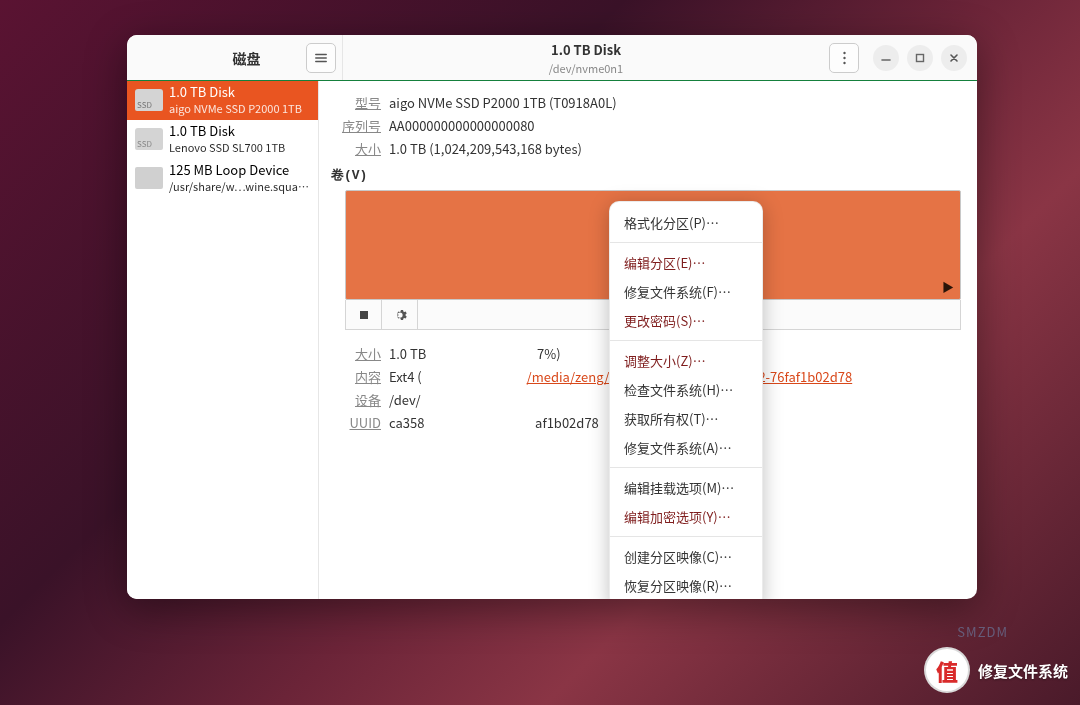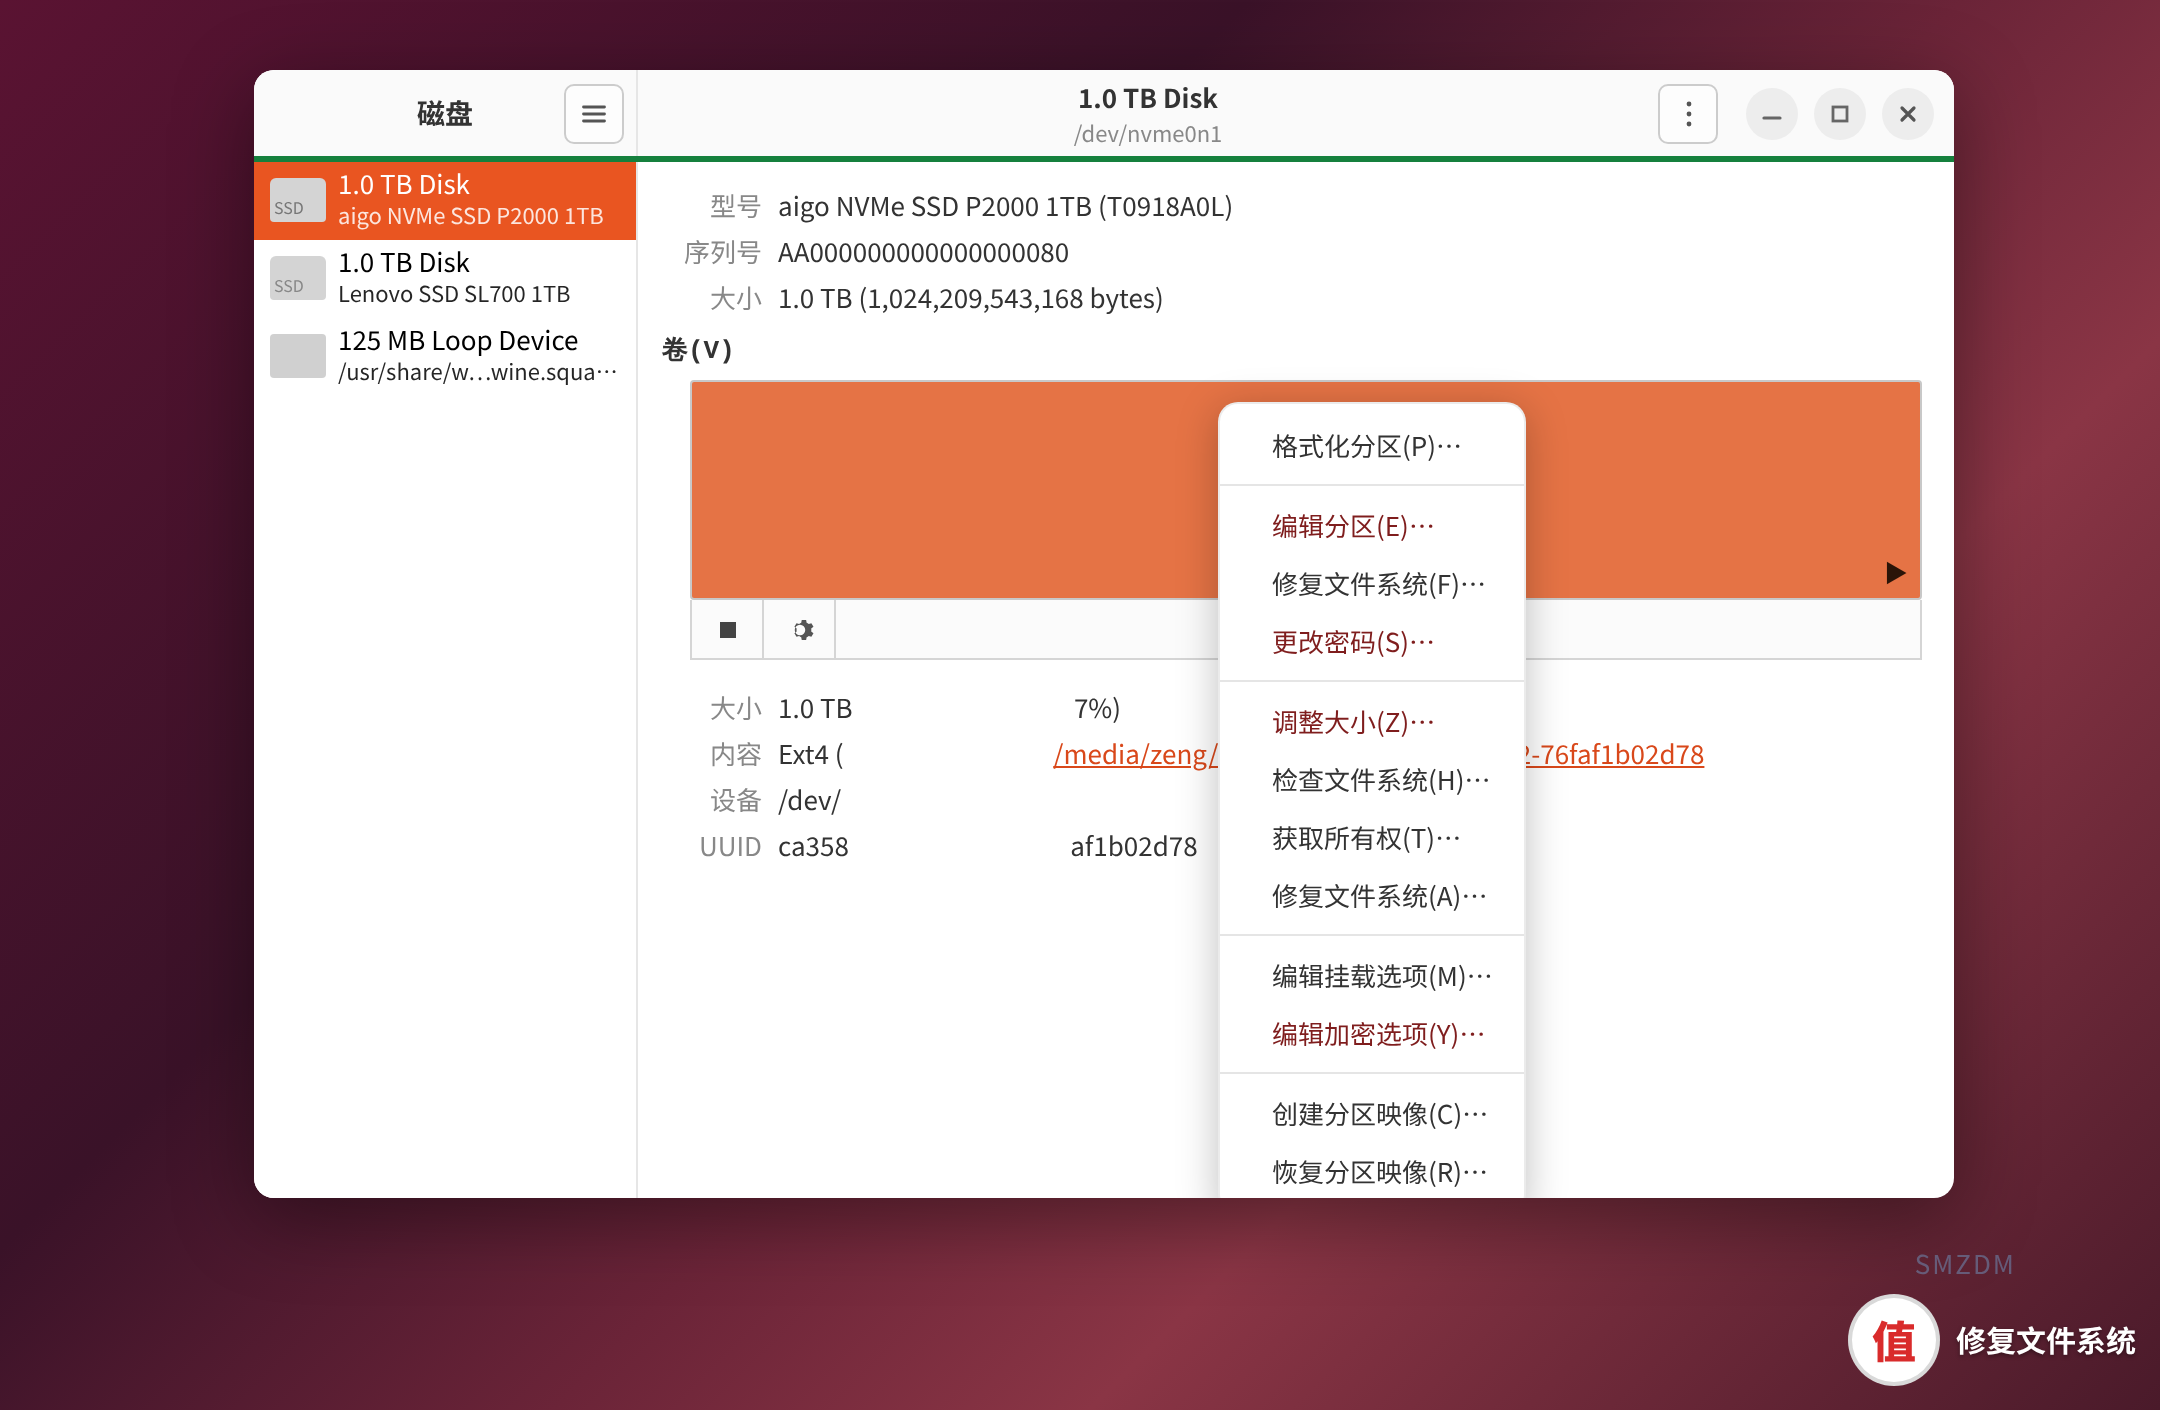--- a/index.html
+++ b/index.html
@@ -6,21 +6,21 @@
 body {
   width: 1080px; height: 705px;
   background: linear-gradient(135deg, #5a1332 0%, #3a1228 35%, #6b2438 55%, #8a3545 70%, #4a1a2a 100%);
   overflow: hidden; position: relative;
 }
 .window {
   position: absolute; left: 127px; top: 35px; width: 850px; height: 564px;
   background: #fff; border-radius: 10px; box-shadow: 0 10px 40px rgba(0,0,0,.4);
   display: flex; flex-direction: column; overflow: hidden;
 }
-.titlebar { display: flex; height: 46px; background: #fafafa; border-bottom: 3px solid #15803d; }
+.titlebar { display: flex; height: 46px; background: #fafafa; border-bottom: 1px solid #15803d; padding-left: 24px; }
 .titlebar-left { width: 192px; display: flex; align-items: center; justify-content: center; gap: 8px; border-right: 1px solid #e6e6e6; position: relative; }
 .titlebar-left-title { font-size: 14px; font-weight: 600; color: #333; }
 .hamburger-btn { width: 30px; height: 30px; border-radius: 5px; border: 1px solid #ccc; background: #fdfdfd; display: flex; align-items: center; justify-content: center; cursor: pointer; position: absolute; right: 6px; }
 .hamburger-btn svg { width: 14px; height: 14px; }
 .titlebar-center { flex: 1; display: flex; flex-direction: column; align-items: center; justify-content: center; }
 .titlebar-title { font-size: 13px; font-weight: 700; color: #333; }
 .titlebar-subtitle { font-size: 11px; color: #888; margin-top: 1px; }
 .titlebar-right { display: flex; align-items: center; gap: 8px; padding-right: 10px; }
 .tbtn { width: 26px; height: 26px; border-radius: 50%; background: #ededed; display: flex; align-items: center; justify-content: center; cursor: pointer; font-size: 11px; color: #555; }
 .tbtn-square { border-radius: 5px; border: 1px solid #ccc; background: #fdfdfd; width: 30px; height: 30px; margin-right: 6px; }
@@ -31,21 +31,21 @@
 .dev-item.active { background: #e95521; color: #fff; }
 .dev-icon { width: 28px; height: 22px; background: #d4d4d4; border-radius: 3px 3px 2px 2px; position: relative; font-size: 8px; color: #888; display: flex; align-items: flex-end; justify-content: flex-start; padding: 1px 2px; flex-shrink: 0; }
 .dev-item.active .dev-icon { color: #777; }
 .dev-icon.loop { background: #d0d0d0; border-radius: 2px; }
 .dev-text { overflow: hidden; flex: 1; }
 .dev-name { font-size: 13px; line-height: 1.15; white-space: nowrap; }
 .dev-sub { font-size: 11px; opacity: .85; white-space: nowrap; overflow: hidden; text-overflow: ellipsis; }
 
 .main { flex: 1; padding: 12px 16px 16px 12px; position: relative; font-size: 13px; color: #333; }
 .props { display: grid; grid-template-columns: 50px 1fr; column-gap: 8px; row-gap: 4px; margin-bottom: 8px; }
-.prop-label { text-align: right; color: #888; font-size: 13px; }
+.prop-label { text-align: right; color: #888; font-size: 13px; text-decoration: underline; }
 .prop-value { color: #333; }
 .vol-header { font-weight: 700; font-size: 13px; margin: 6px 0 6px 0; font-family: Liberation Mono, monospace; }
 
 .volume-box { margin-left: 14px; border: 1px solid #c8c8c8; border-radius: 2px; height: 110px; background: #e57345; display: flex; flex-direction: column; align-items: center; justify-content: center; position: relative; color: #3a1a0e; }
 .vol-fs-label { font-size: 11px; }
 .vol-fs-size { font-size: 11px; margin-top: 2px; }
 .vol-play { position: absolute; right: 6px; bottom: 4px; font-size: 12px; color: #2a1408; }
 
 .vol-toolbar { margin-left: 14px; height: 30px; background: #fbfbfb; border: 1px solid #d5d5d5; border-top: none; display: flex; align-items: center; }
 .vt-btn { width: 36px; height: 100%; display: flex; align-items: center; justify-content: center; border-right: 1px solid #d5d5d5; cursor: pointer; color: #444; }
@@ -53,21 +53,21 @@
 
 .vprops { display: grid; grid-template-columns: 50px 1fr; column-gap: 8px; row-gap: 4px; margin-top: 14px; }
 .mount-link { color: #d9481a; text-decoration: underline; cursor: pointer; }
 
 .context-menu {
   position: absolute; left: 290px; top: 120px; width: 154px;
   background: #fff; border-radius: 10px; box-shadow: 0 4px 20px rgba(0,0,0,.25);
   padding: 6px 0; font-size: 13px; color: #333; z-index: 10;
   border: 1px solid rgba(0,0,0,.08);
 }
-.cm-item { padding: 5px 26px; cursor: pointer; white-space: nowrap; }
+.cm-item { padding: 5px 14px; cursor: pointer; white-space: nowrap; }
 .cm-item.disabled { color: #7f1d1d; cursor: default; }
 .cm-sep { height: 1px; background: #e5e5e5; margin: 5px 0; }
 
 .corner-badge { position: absolute; right: 12px; bottom: 12px; display: flex; align-items: center; gap: 8px; color: #fff; }
 .badge-circle { width: 46px; height: 46px; border-radius: 50%; background: #fff; color: #d92b2b; display: flex; align-items: center; justify-content: center; font-size: 22px; font-weight: 900; border: 2px solid rgba(0,0,0,.15); }
 .badge-text { font-size: 15px; font-weight: 600; text-shadow: 0 1px 2px rgba(0,0,0,.4); }
 .wm-text { position: absolute; right: 72px; bottom: 64px; color: rgba(120,200,255,.35); font-size: 13px; letter-spacing: 1px; font-weight: 400; }
 </style>
 </head>
 <body>

